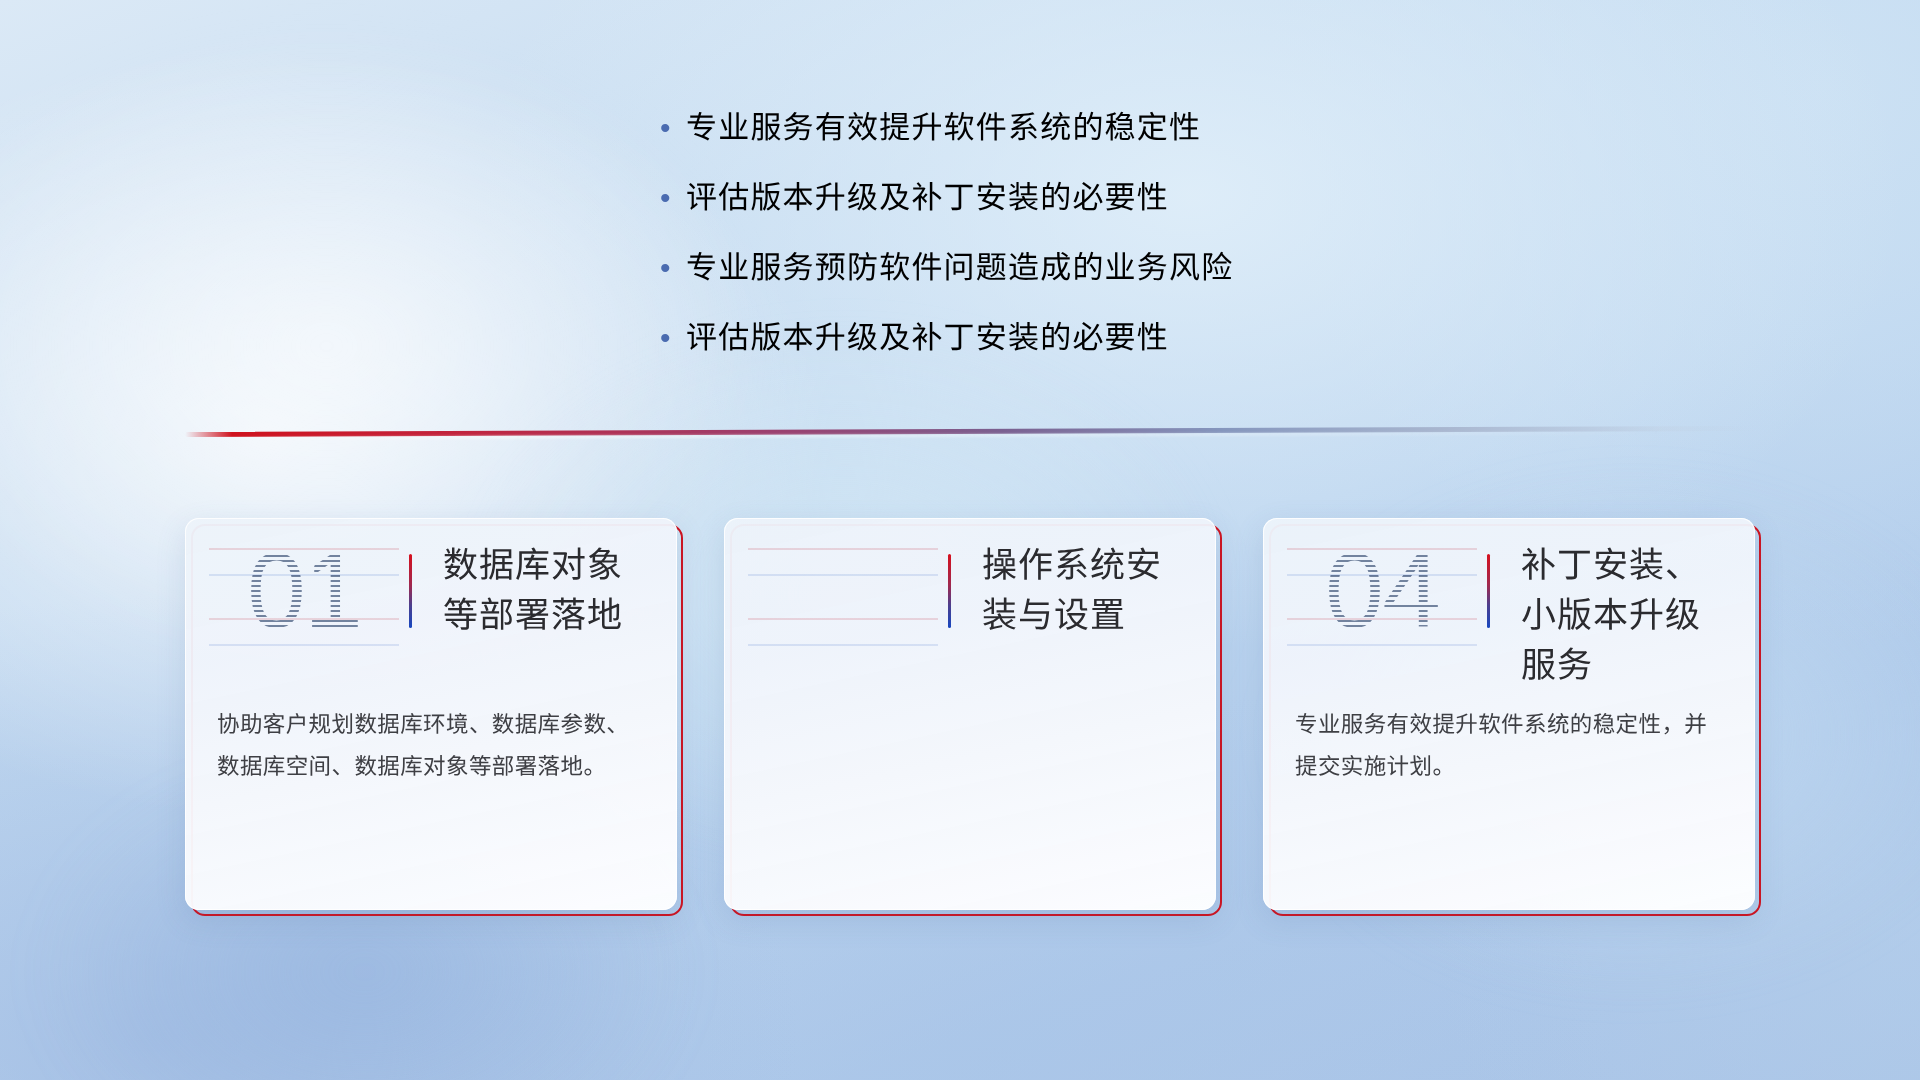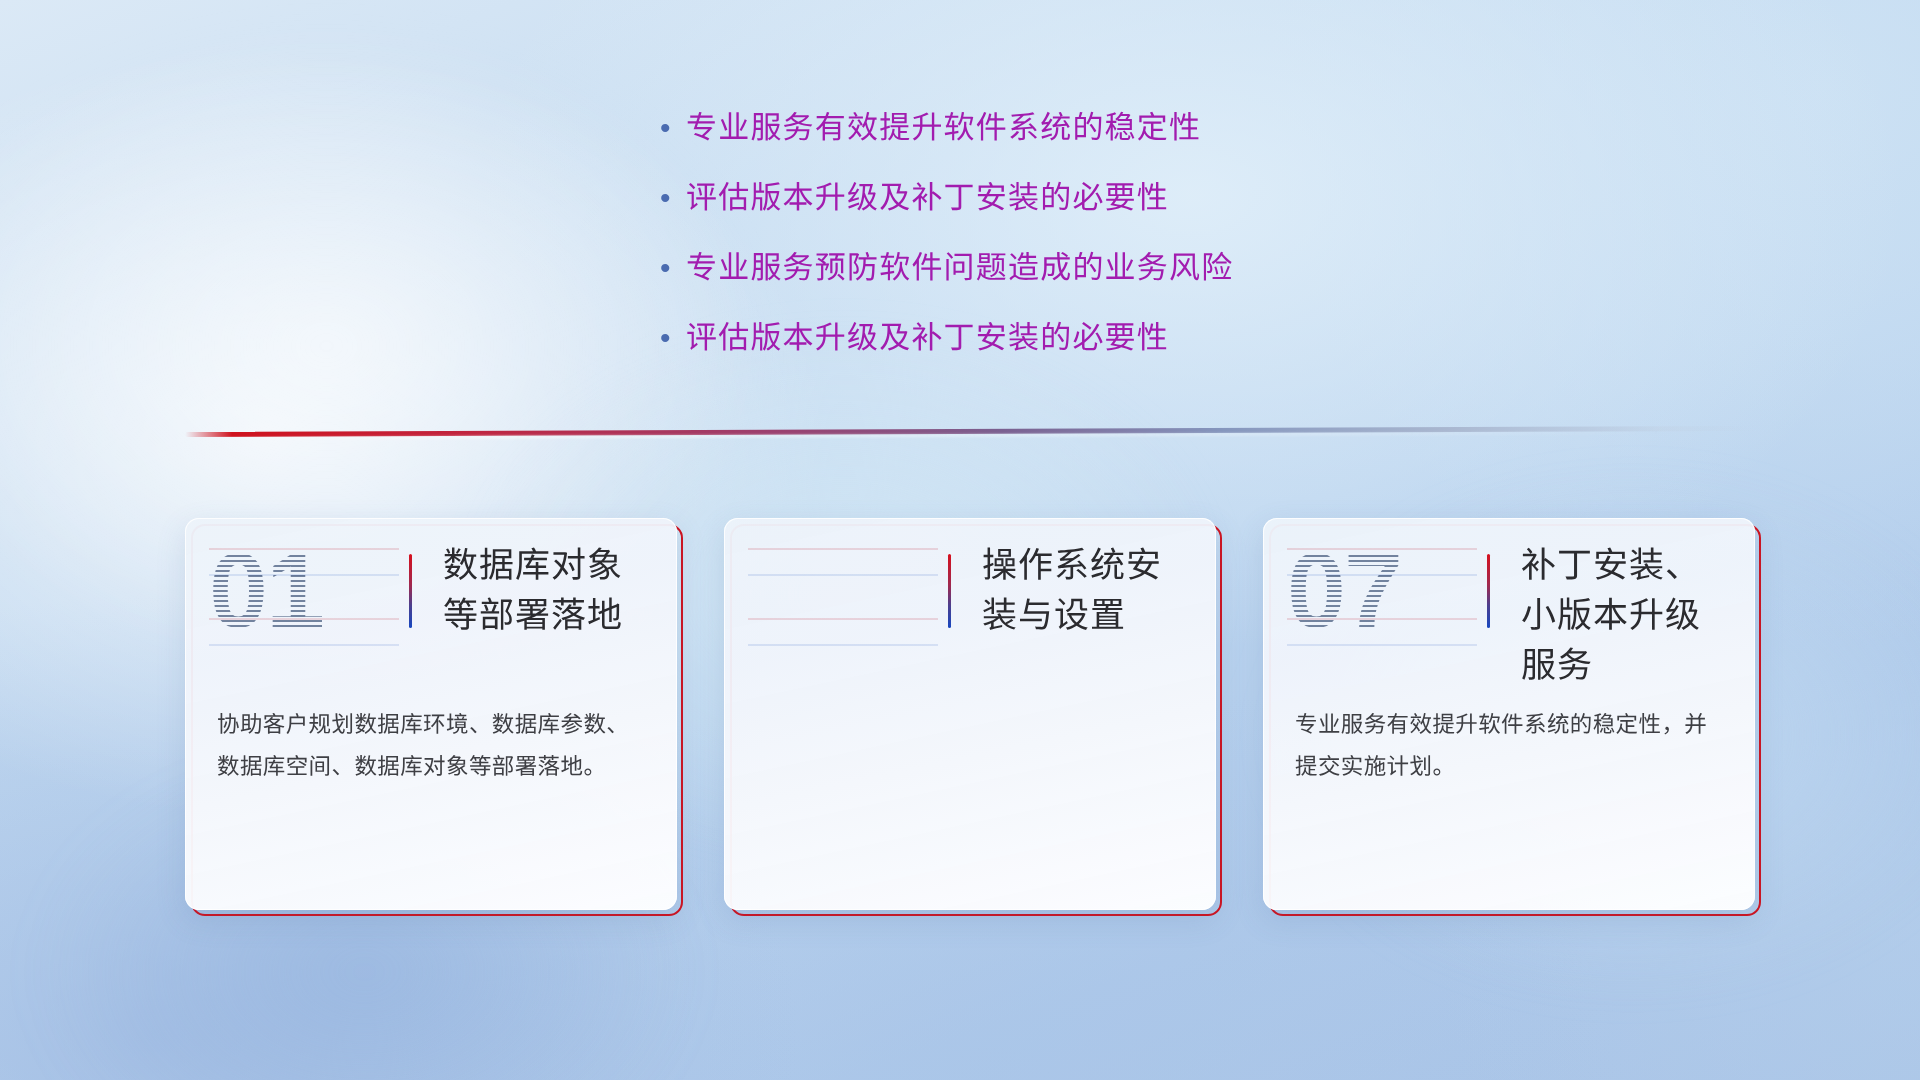--- a/index.html
+++ b/index.html
@@ -55,21 +55,21 @@
     margin-bottom:24px;
   }
   .bullet-dot {
     width:26px; flex:0 0 26px;
     color:#4a6bb0;
     font-size:30px; line-height:46px;
     text-align:left;
   }
   .bullet-text {
     font-size:31px; line-height:46px;
-    color:#a21caf;
+    color:#000000;
     letter-spacing:1.2px;
     white-space:nowrap;
   }
 
   
   .divider-wrap {
     position:absolute; left:185px; top:425px; width:1570px; height:16px;
   }
   .divider {
     position:absolute; left:0; top:4px; width:100%; height:5px;
@@ -130,25 +130,25 @@
   .card-head {
     position:relative;
     height:160px;
     display:flex; align-items:center;
   }
   .card-num {
     position:absolute;
     left:24px; top:12px;
     width:190px; height:120px;
     font-size:106px;
-    font-weight:700;
+    font-weight:400;
     letter-spacing:-2px;
     line-height:120px;
     color:#8d9bb4;
-    text-align:left;
+    text-align:center;
     -webkit-background-clip:text;
     background-clip:text;
     background-image:repeating-linear-gradient(
         180deg,
         rgba(100,118,148,0.95) 0px,
         rgba(100,118,148,0.95) 2px,
         rgba(255,255,255,0) 2px,
         rgba(255,255,255,0) 5px);
     -webkit-text-fill-color:transparent;
     opacity:0.95;
@@ -263,21 +263,21 @@
         <div class="card-rule"></div>
         <div class="card-title">操作系统安装与设置</div>
       </div>
     </div>
   </div>
 
   <div class="card">
     <div class="card-accent"></div>
     <div class="card-body">
       <div class="card-head">
-        <div class="card-num">07</div>
+        <div class="card-num">04</div>
         <div class="card-num-tint"></div>
         <div class="card-rule"></div>
         <div class="card-title">补丁安装、小版本升级服务</div>
       </div>
       <div class="card-desc">专业服务有效提升软件系统的稳定性，并提交实施计划。</div>
     </div>
   </div>
 
 </div>
 

